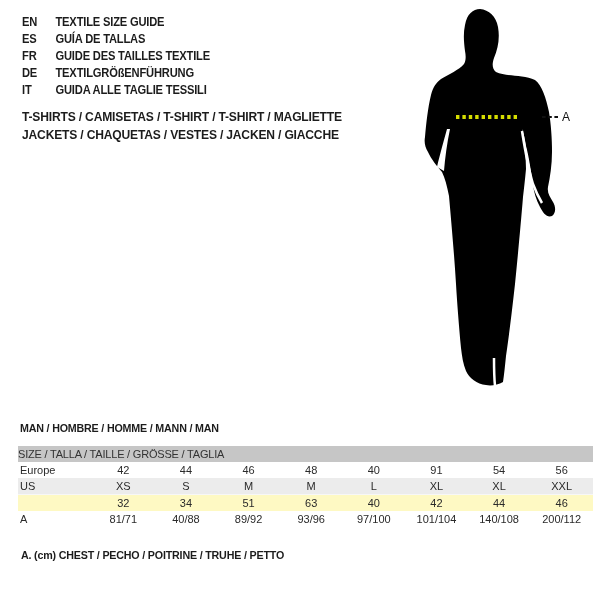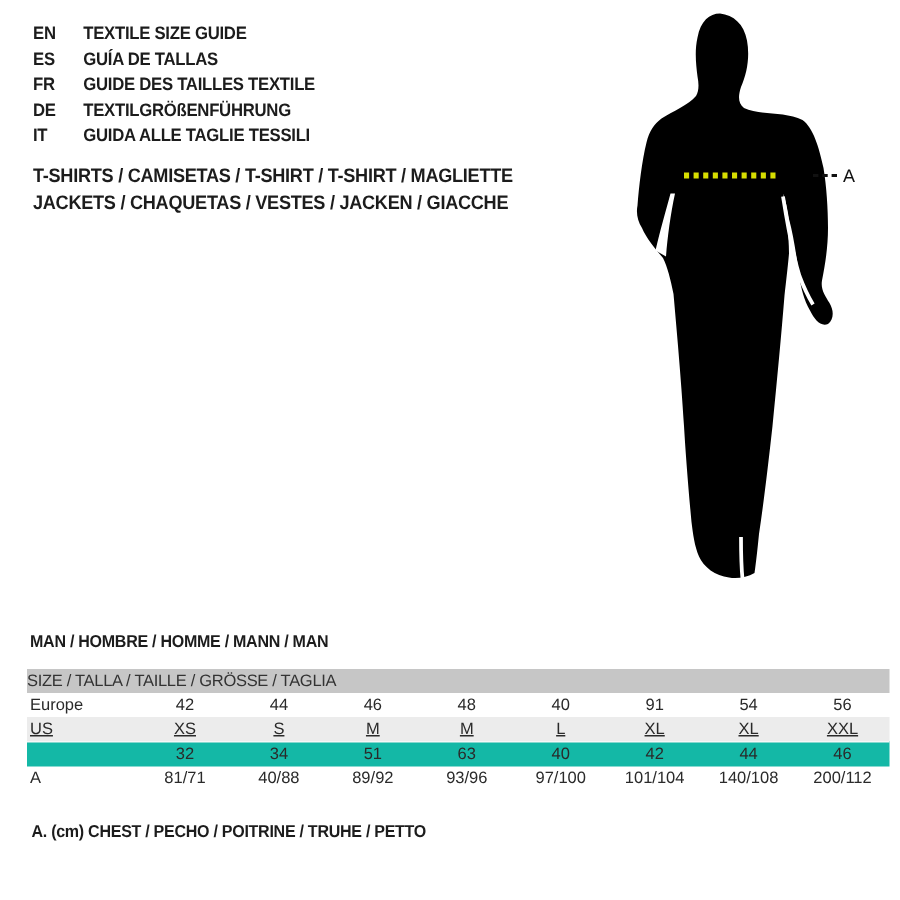--- a/index.html
+++ b/index.html
@@ -25,22 +25,22 @@
   
   .man-heading{position:absolute;left:20px;top:422px;font-weight:bold;font-size:11.5px;letter-spacing:-0.2px;}
 
   
   .size-table{position:absolute;left:18px;top:446px;width:575px;font-size:11px;color:#2a2a2a;}
   .t-row{display:flex;height:16px;align-items:center;}
   .t-header{background:#c6c6c6;color:#333;}
   .t-header-text{padding-left:0;letter-spacing:-0.2px;}
   .t-label{width:72px;padding-left:2px;}
   .t-cell{flex:1;text-align:center;}
-  .stripe{background:#ececec;text-decoration:underline;}
-  .stripe2{background:#14b8a6;border-top:1px solid #f7f7f7;}
+  .stripe{background:#ececec;}
+  .stripe2{background:#fef9c3;border-top:1px solid #f7f7f7;}
 
   
   .footnote{position:absolute;left:21px;top:549px;font-weight:bold;font-size:11.5px;letter-spacing:-0.2px;}
 </style>
 </head>
 <body>
 
 <div>
 
   <div class="lang-block cond">

